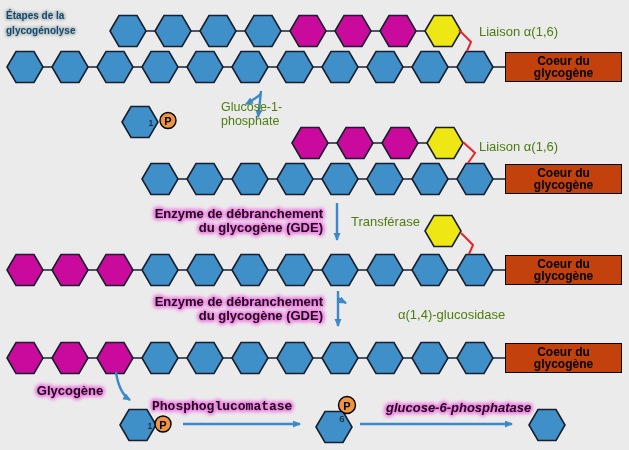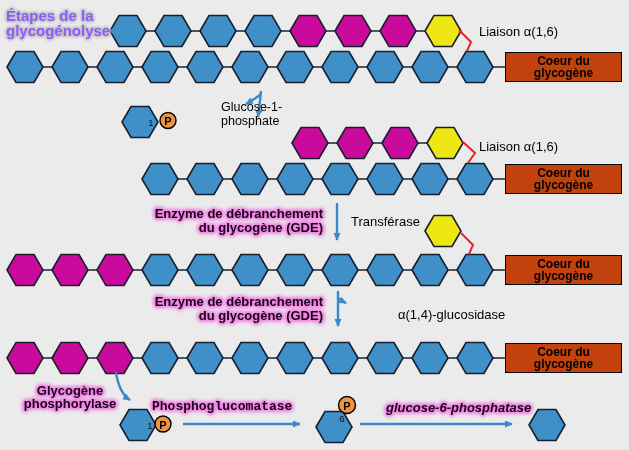--- a/index.html
+++ b/index.html
@@ -1,25 +1,25 @@
 <!DOCTYPE html>
 <html><head>
 <meta charset="utf-8">
 <style>
   html,body{margin:0;padding:0;background:#ebebeb;}
   .stage{
     position:relative;width:629px;height:450px;background:#ebebeb;
     font-family:"Liberation Sans",sans-serif;overflow:hidden;
   }
   .stage svg{position:absolute;left:0;top:0;}
-  .lbl{position:absolute;white-space:nowrap;color:#000000;font-size:13px;z-index:3;}
+  .lbl{position:absolute;white-space:nowrap;color:#4d7c0f;font-size:13px;z-index:3;}
   .small{font-size:12.5px;line-height:13.5px;margin-left:36px;}
   .title{
     position:absolute;left:6px;top:8px;z-index:3;
-    font-weight:bold;font-size:15px;line-height:15px;color:#8b5cf6;
+    font-weight:bold;font-size:10px;line-height:15px;color:#0c4a6e;
     text-shadow:0 0 2px #c3c3c3,0 0 3px #c3c3c3,1px 1px 3px #c3c3c3,-1px -1px 3px #c3c3c3,1px -1px 3px #c3c3c3,-1px 1px 3px #c3c3c3;
   }
   .enzyme{
     position:absolute;white-space:nowrap;z-index:3;
     font-weight:bold;font-size:13px;color:#1d011b;
     text-shadow:0 0 3px #ee82e0,0 0 3px #ee82e0,0 0 5px #ee82e0,1px 1px 4px #ee82e0,-1px -1px 4px #ee82e0,1px -1px 4px #ee82e0,-1px 1px 4px #ee82e0;
   }
   .core-box{
     position:absolute;left:505px;width:117px;height:30px;z-index:2;
     background:#c2410c;border:1.5px solid #000;box-sizing:border-box;
@@ -239,21 +239,20 @@
   <div class="lbl transferase">Transférase</div>
 
   <div class="enzyme gde2">
     <div>Enzyme de débranchement</div>
     <div>du glycogène (GDE)</div>
   </div>
   <div class="lbl glucosidase">α(1,4)-glucosidase</div>
 
   <div class="enzyme gp2">
     <div>Glycogène</div>
-    <div>phosphorylase</div>
   </div>
   <div class="enzyme pgm">Phosphoglucomatase</div>
   <div class="enzyme g6pase">glucose-6-phosphatase</div>
 
   <div class="core-box" style="top:52px">
     <span>Coeur du</span>
     <span>glycogène</span>
   </div>
   <div class="core-box" style="top:164px">
     <span>Coeur du</span>

